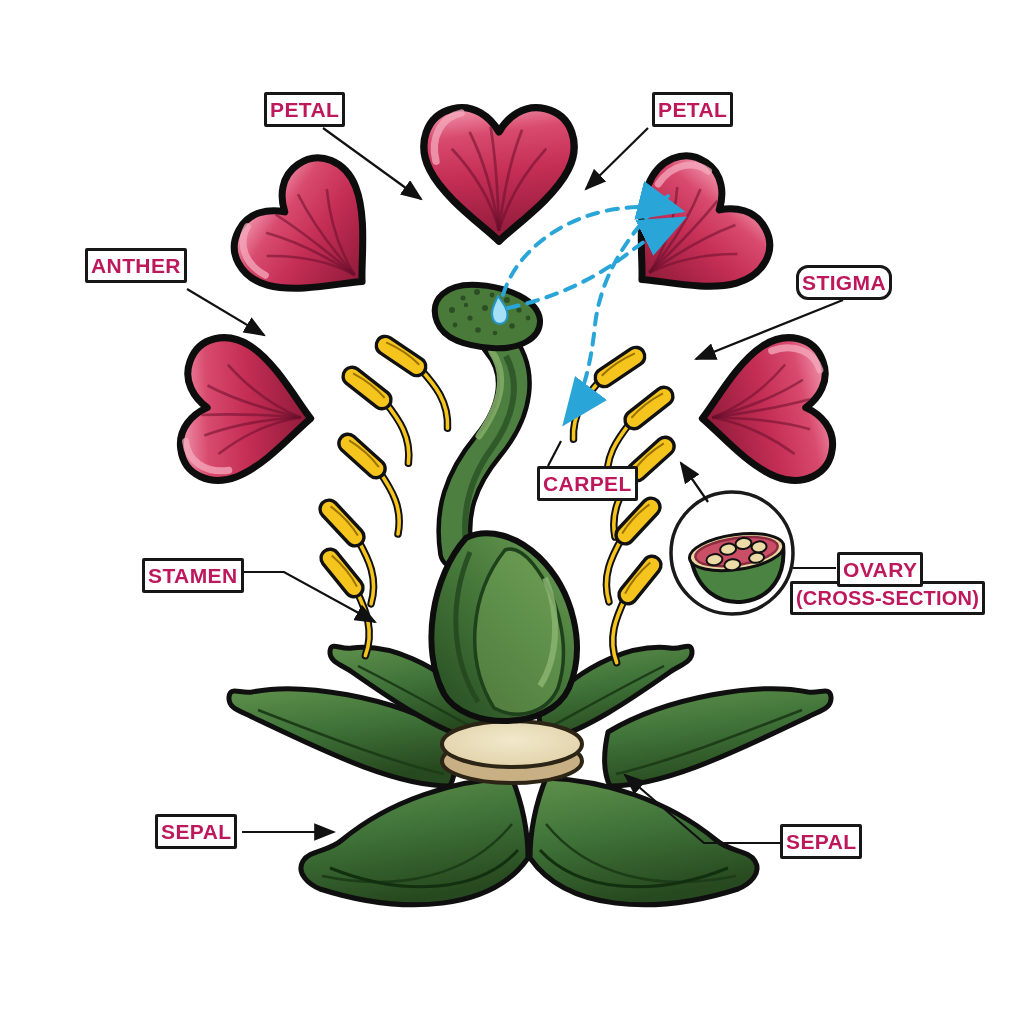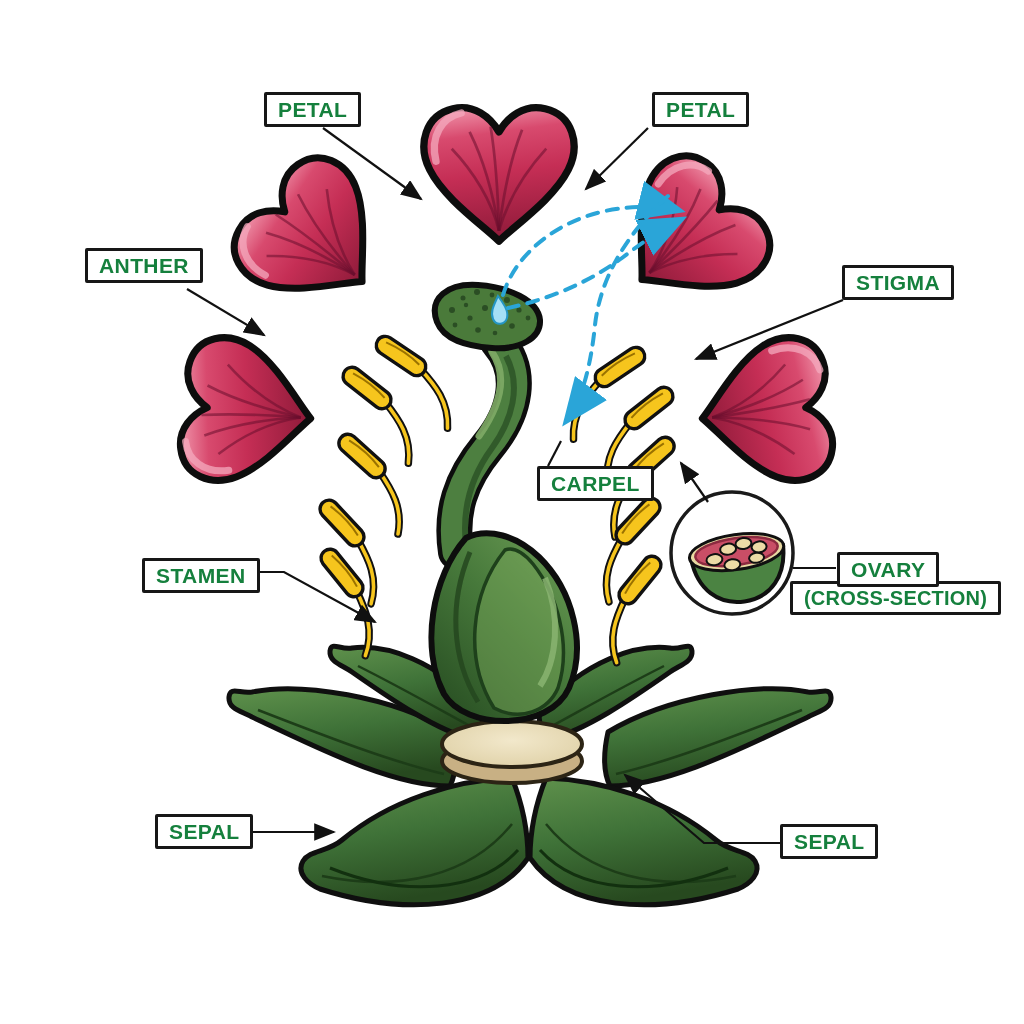--- a/index.html
+++ b/index.html
@@ -5,21 +5,21 @@
   html,body { margin:0; padding:0; background:#ffffff; }
   .stage {
     position:relative; width:1024px; height:1024px;
     background:#ffffff; overflow:hidden;
     font-family:"Liberation Sans", sans-serif;
   }
   .stage svg { position:absolute; left:0; top:0; }
   .label-box {
     position:absolute; box-sizing:border-box;
     background:#ffffff; border:3px solid #171717; border-radius:2px;
-    padding:2px 11px; color:#15803d;
+    padding:2px 3px; color:#be185d;
     font-weight:bold; font-size:21px; line-height:1.2;
     letter-spacing:.4px; white-space:nowrap; z-index:5;
   }
   .label-box.sub { font-size:20px; letter-spacing:.2px; }
 </style>
 </head>
 <body>
 
 <div class="stage">
 
@@ -216,21 +216,21 @@
     <g fill="none" stroke="#2aa5d8" stroke-width="4" stroke-dasharray="11 9" stroke-linecap="round">
       <path d="M 503,295 C 515,255 555,222 605,211 C 635,205 662,206 678,210" marker-end="url(#ahBlue)"></path>
       <path d="M 508,308 C 545,300 585,285 622,258 C 648,238 668,226 680,220" marker-end="url(#ahBlue)"></path>
       <path d="M 668,196 C 625,235 600,280 595,325 C 591,365 582,400 567,420" marker-end="url(#ahBlue)"></path>
     </g>
   </svg>
 
   <div class="label-box" style="left:264px; top:92px;">PETAL</div>
   <div class="label-box" style="left:652px; top:92px;">PETAL</div>
   <div class="label-box" style="left:85px;  top:248px;">ANTHER</div>
-  <div class="label-box" style="left:842px; top:265px;">STIGMA</div>
+  <div class="label-box" style="left:796px; top:265px;border-radius:12px;">STIGMA</div>
   <div class="label-box" style="left:502px; top:466px;margin-left:35px;">CARPEL</div>
   <div class="label-box" style="left:142px; top:558px;">STAMEN</div>
   <div class="label-box" style="left:837px; top:552px; z-index:6;">OVARY</div>
   <div class="label-box sub" style="left:790px; top:581px;text-align:center;">(CROSS-SECTION)</div>
   <div class="label-box" style="left:155px; top:814px;">SEPAL</div>
   <div class="label-box" style="left:780px; top:824px;">SEPAL</div>
 
 </div>
 
 </body></html>

